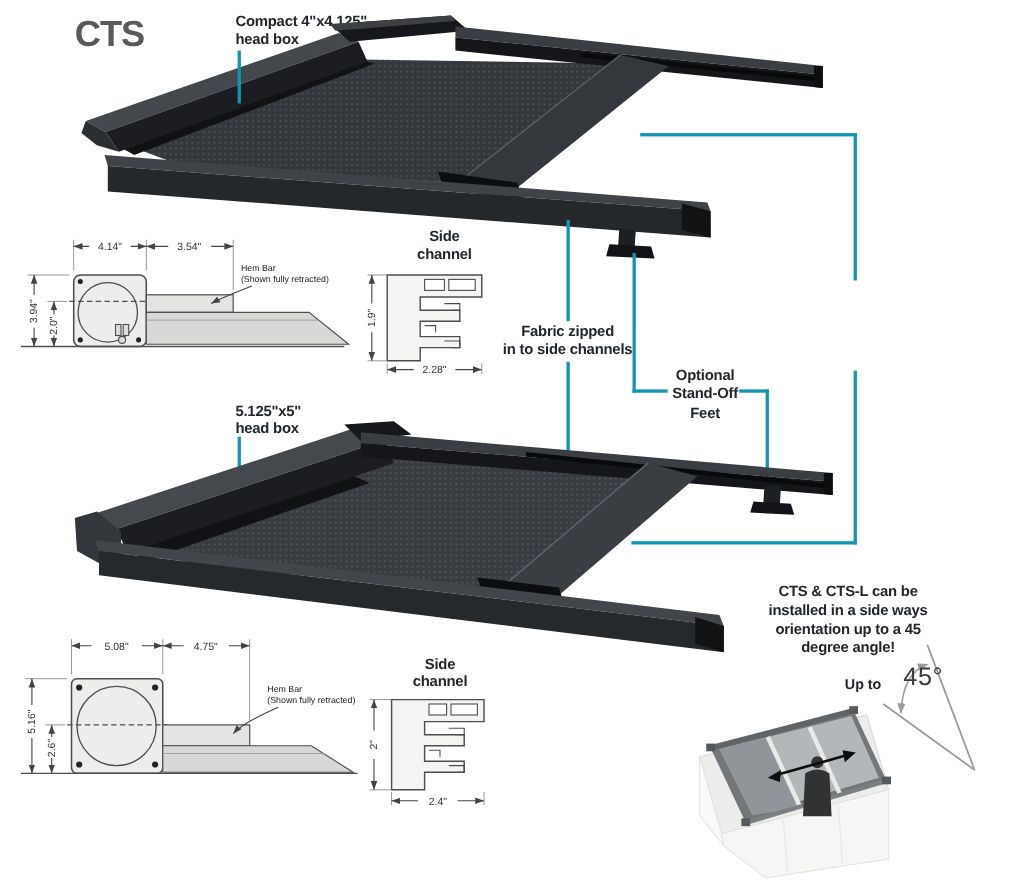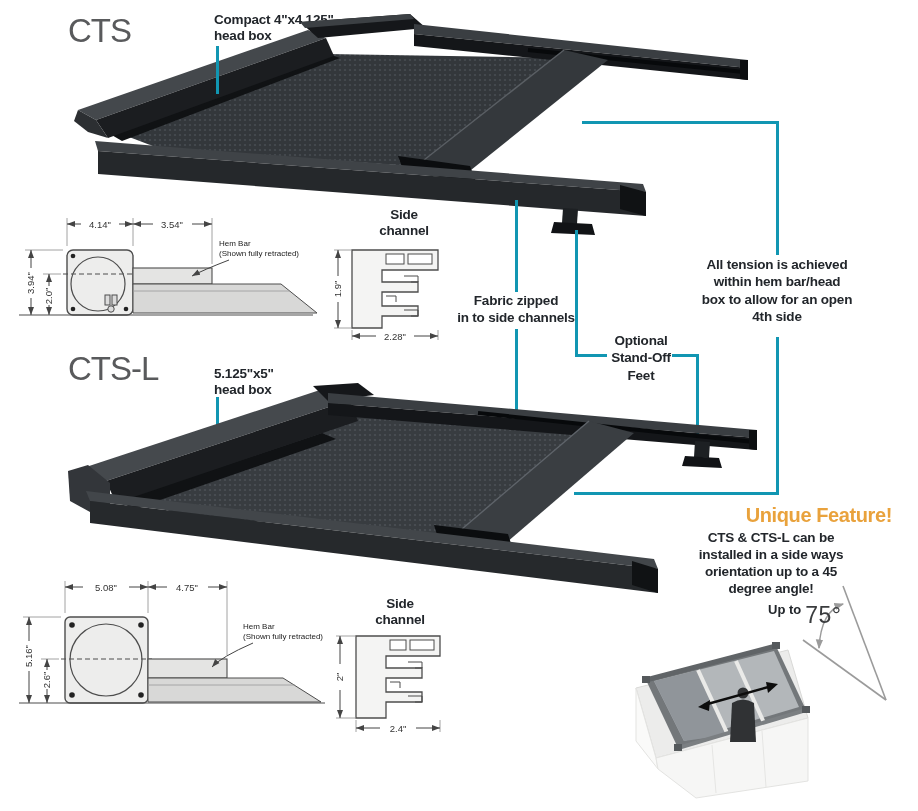--- a/index.html
+++ b/index.html
@@ -1,27 +1,27 @@
 <!DOCTYPE html>
 <html><head>
 <meta charset="utf-8">
 <style>
   html,body{margin:0;padding:0;background:#fff;}
   .canvas{position:relative;width:918px;height:811px;background:#ffffff;overflow:hidden;
           font-family:"Liberation Sans",sans-serif;color:#22262b;}
   .abs{position:absolute;}
-  .title{font-size:33px;font-weight:normal;color:#595a5c;letter-spacing:-1px;line-height:1;}
+  .title{font-size:33px;font-weight:bold;color:#595a5c;letter-spacing:-1px;line-height:1;}
   .lbl{font-size:13.5px;font-weight:bold;color:#22262b;line-height:1.22;letter-spacing:-0.2px;white-space:pre-line;}
   .note{font-size:13.5px;font-weight:bold;color:#22262b;line-height:1.28;letter-spacing:-0.2px;
         white-space:pre-line;text-align:center;}
   .tl{position:absolute;background:#1196b2;}
   .uf-head{font-size:20px;font-weight:bold;color:#e9a23c;letter-spacing:-0.4px;text-align:right;}
   .uf-body{font-size:13.5px;font-weight:bold;color:#22262b;line-height:1.26;letter-spacing:-0.2px;
            text-align:center;white-space:pre-line;}
-  .upto{display:flex;align-items:flex-start;gap:4px;}
+  .upto{display:flex;align-items:flex-end;gap:20px;}
   .upto .pre{font-size:13px;font-weight:bold;color:#22262b;}
   .upto .val{font-size:23px;font-weight:400;color:#3a3c3e;letter-spacing:0.5px;}
   svg text{font-family:"Liberation Sans",sans-serif;}
   .dimtxt{font-size:9.5px;fill:#333;}
   .smalltxt{font-size:8px;fill:#222;}
 </style>
 </head>
 <body>
 
 <div class="canvas">
@@ -166,26 +166,21 @@
   <div class="tl" style="left:776px;top:121px;width:3px;height:134px;"></div>
   <div class="tl" style="left:776px;top:337px;width:3px;height:158px;"></div>
   <div class="tl" style="left:574px;top:492px;width:205px;height:3px;"></div>
   <div class="tl" style="left:216px;top:397px;width:3px;height:46px;"></div>
 
   <div class="abs note" style="left:591px;top:332px;width:100px;">Optional
 Stand-Off
 Feet</div>
   <div class="abs note" style="left:428px;top:292px;width:176px;">Fabric zipped
 in to side channels</div>
-  <div class="abs note" style="left:689px;top:256px;width:176px;">All tension is achieved
-within hem bar/head
-box to allow for an open
-4th side</div>
-
-  <div class="abs title" style="left:68px;top:352px;">CTS-L</div>
+
   <div class="abs lbl" style="left:214px;top:366px;">5.125"x5"
 head box</div>
 
   <svg class="abs" style="left:58px;top:373px;" width="715" height="230" viewBox="0 0 715 230">
     <defs>
       <pattern id="mesh2" width="5" height="5" patternUnits="userSpaceOnUse">
         <rect width="5" height="5" fill="#383c40"></rect>
         <circle cx="2" cy="2" r="1.1" fill="#4b5055"></circle>
       </pattern>
     </defs>
@@ -288,39 +283,38 @@
     <g stroke="#444" stroke-width="1">
       <line x1="14" y1="46" x2="14" y2="74" marker-start="url(#arw4)"></line>
         <line x1="14" y1="100" x2="14" y2="128" marker-end="url(#arw4)"></line>
       <line x1="30" y1="138" x2="54" y2="138" marker-start="url(#arw4)"></line>
         <line x1="90" y1="138" x2="114" y2="138" marker-end="url(#arw4)"></line>
     </g>
     <text class="dimtxt" x="17" y="87" text-anchor="middle" transform="rotate(-90 17 87)">2"</text>
     <text class="dimtxt" x="72" y="141.5" text-anchor="middle">2.4"</text>
   </svg>
 
-  <div class="abs uf-head" style="left:650px;top:504px;width:242px;">Unique Feature!</div>
   <div class="abs uf-body" style="left:650px;top:529px;width:242px;">CTS &amp; CTS-L can be
 installed in a side ways
 orientation up to a 45
 degree angle!</div>
 
   <svg class="abs" style="left:775px;top:558px;" width="140" height="150" viewBox="0 0 140 150">
     <defs>
       <marker id="arw5" viewBox="0 0 8 8" refX="7" refY="4" markerWidth="7" markerHeight="7" orient="auto-start-reverse">
         <path d="M0,1 L8,4 L0,7 z" fill="#9b9b9b"></path>
       </marker>
     </defs>
     <line x1="68" y1="28" x2="111" y2="142" stroke="#9b9b9b" stroke-width="1.6"></line>
     <line x1="111" y1="142" x2="28" y2="82" stroke="#9b9b9b" stroke-width="1.6"></line>
     <path d="M44,90 Q46,53 68,46" fill="none" stroke="#9b9b9b" stroke-width="1.4" marker-start="url(#arw5)" marker-end="url(#arw5)"></path>
   </svg>
   <div class="abs upto" style="left:768px;top:602px;">
     <span class="pre">Up to</span>
-    <span class="val">75°</span>
+    <span class="val">45°</span>
   </div>
 
   <svg class="abs" style="left:616px;top:638px;" width="212" height="173" viewBox="0 0 212 173">
 
     <polygon points="20,50 172,12 192,80 40,120" fill="#ececeb" stroke="#d9d9d7" stroke-width="1"></polygon>
     <polygon points="20,50 20,103 42,131 40,120" fill="#fafaf9" stroke="#e3e3e1" stroke-width="1"></polygon>
     <polygon points="40,120 192,80 192,143 80,160 42,131" fill="#f6f6f5" stroke="#e3e3e1" stroke-width="1"></polygon>
     <g stroke="#e5e5e3" stroke-width="1">
       <line x1="96" y1="107" x2="100" y2="155"></line>
         <line x1="146" y1="93" x2="150" y2="149"></line>

